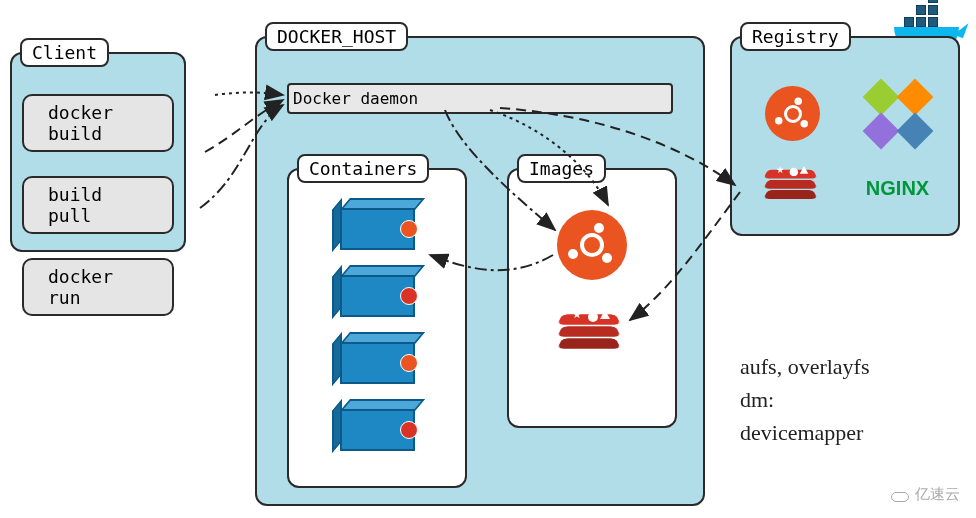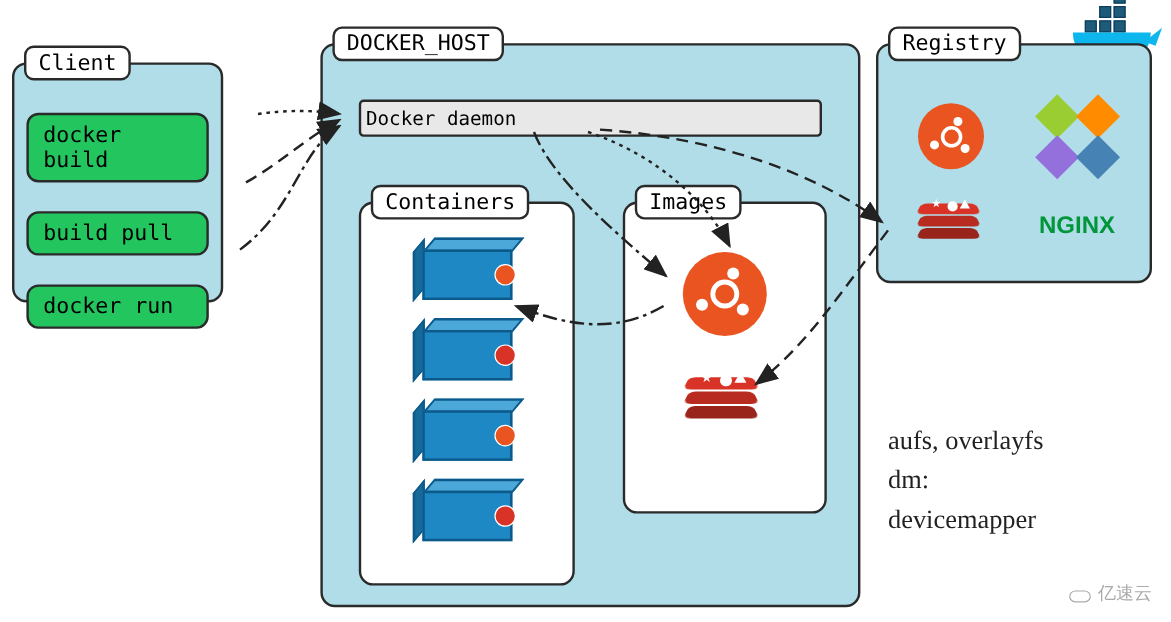--- a/index.html
+++ b/index.html
@@ -21,27 +21,27 @@
       top: -16px;
       left: 8px;
       background: #ffffff;
       border: 2px solid #2a2a2a;
       border-radius: 8px;
       padding: 2px 10px;
       font-family: monospace;
       font-size: 18px;
     }
     .client-panel { left: 10px; top: 52px; width: 176px; height: 200px; }
-    .host-panel { left: 255px; top: 36px; width: 450px; height: 470px; margin-left: 12px; }
+    .host-panel { left: 255px; top: 36px; width: 450px; height: 470px; }
     .registry-panel { left: 730px; top: 36px; width: 230px; height: 200px; }
     .cmd-box {
-      background: #22c55e;
+      background: #e5e5e5;
       border: 2px solid #2a2a2a;
       border-radius: 10px;
-      padding: 6px 12px;
+      padding: 6px 24px;
       font-family: monospace;
       font-size: 18px;
       margin: 0 10px;
       display: block;
     }
     .client-cmds { position: absolute; top: 40px; width: 100%; display: flex; flex-direction: column; gap: 24px; }
     .daemon-box {
       position: absolute;
       top: 45px;
       left: 30px;

